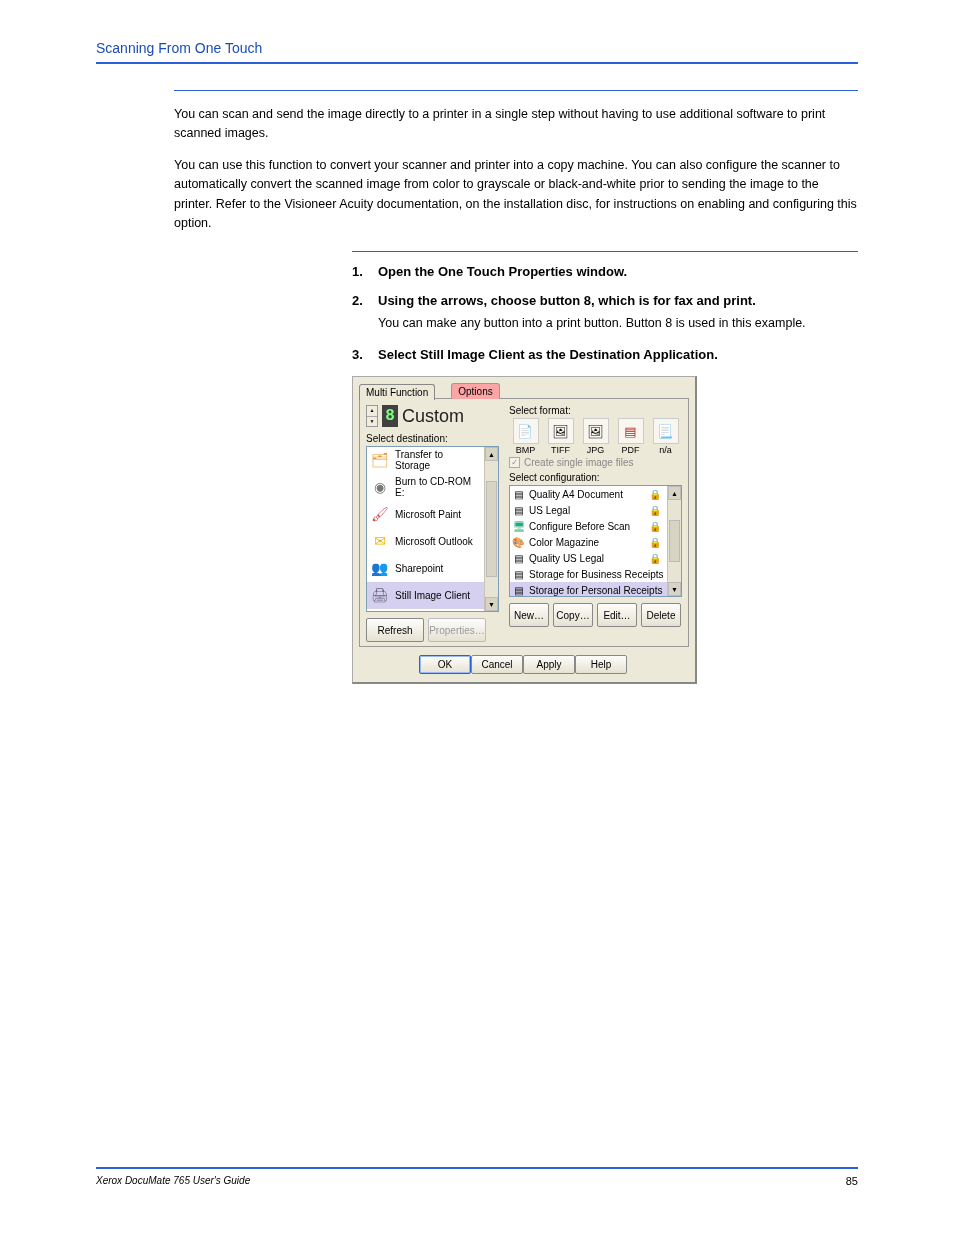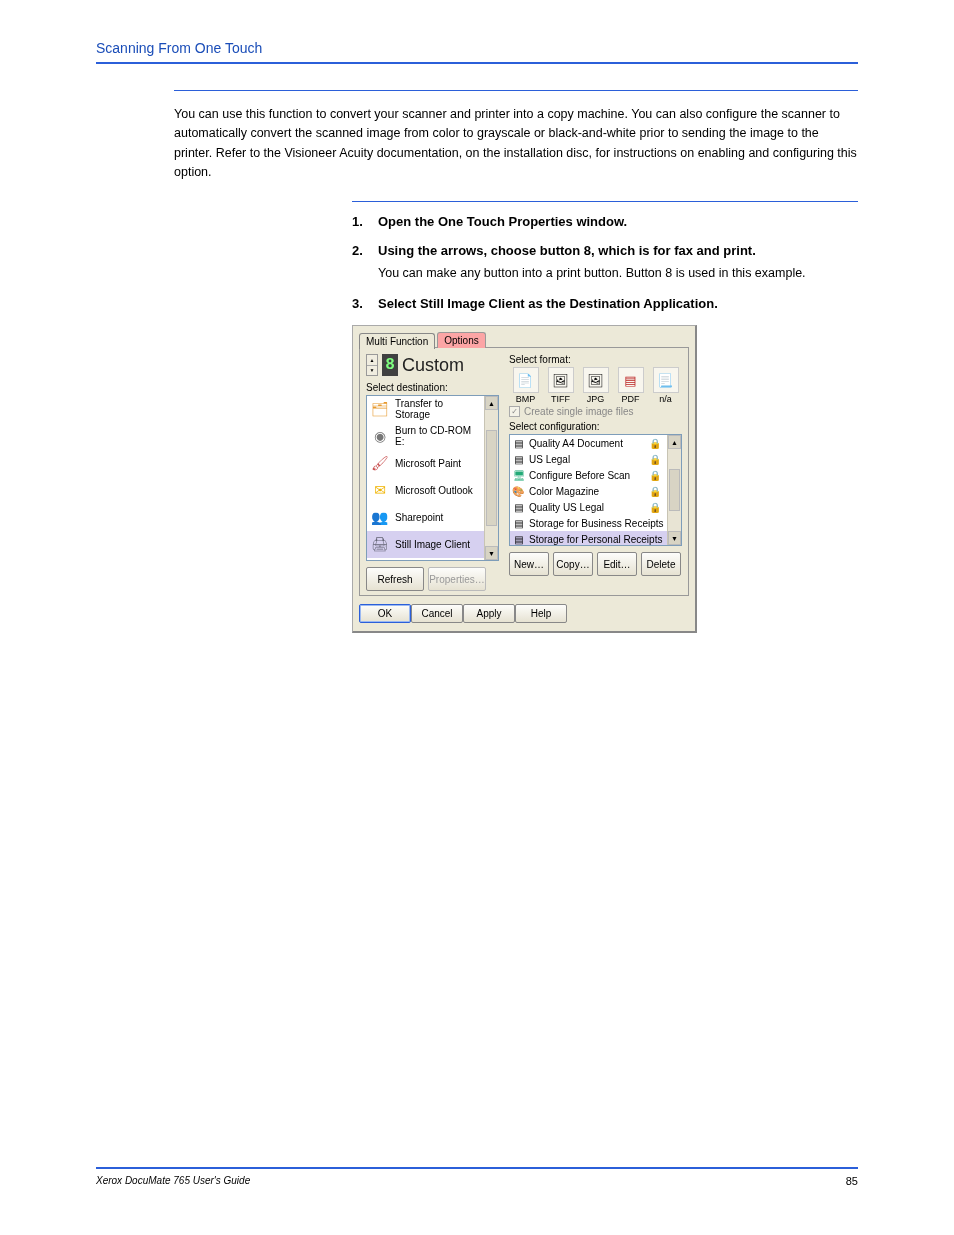--- a/index.html
+++ b/index.html
@@ -71,21 +71,21 @@
     width: 345px;
     border: 1px solid #aaa;
     border-right: 2px solid #888;
     border-bottom: 2px solid #888;
     background: #ece9d8;
     font-family: Tahoma, Arial, sans-serif;
     font-size: 10px;
     color: #000;
     padding: 6px 6px 8px 6px;
   }
-  .tabs { display: flex; gap: 2px; margin-bottom: -1px; position: relative; z-index: 2; }
+  .tabs { display: flex; gap: 16px; margin-bottom: -1px; position: relative; z-index: 2; }
   .tab {
     border: 1px solid #999;
     border-bottom: none;
     background: #fca5a5;
     padding: 2px 6px;
     font-size: 10px;
     border-radius: 3px 3px 0 0;
     cursor: pointer;
   }
   .tab.active { background: #ece9d8; border-color: #888; position: relative; top: 1px; }
@@ -199,21 +199,21 @@
   .cfg-item {
     display:flex; align-items:center; gap:4px;
     padding: 1px 3px; font-size:10px; height:16px;
     cursor: pointer;
   }
   .cfg-item.selected { background: #d6d0f0; }
   .cfg-icon { width:12px; height:12px; display:inline-flex; align-items:center; justify-content:center; font-size:10px;}
   .lock { color:#d9a400; font-size:10px; margin-left:auto; margin-right:2px;}
 
   .dlg-btns {
-    display:flex; justify-content:flex-start; margin-top:8px; padding-right:2px;
+    display:flex; justify-content:center; margin-top:8px; padding-right:2px;
   }
   .dlg-btn {
     font-family: Tahoma, Arial, sans-serif;
     font-size: 10px;
     height: 19px; min-width: 52px;
     border: 1px solid #888;
     background: linear-gradient(#fdfdfb,#e6e2d2);
     border-radius: 2px;
     cursor: pointer;
   }
@@ -232,20 +232,21 @@
   .page-footer .pnum { font-style: normal; font-size: 11px; }
 </style>
 </head>
 <body>
 
 <div class="page-header">Scanning From One Touch</div>
 <div class="top-rule"></div>
 
 <div class="section">
   <div class="section-rule"></div>
+  <p class="body-text">You can scan and send the image directly to a printer in a single step without having to use additional software to print scanned images.</p>
   <p class="body-text">You can use this function to convert your scanner and printer into a copy machine. You can also configure the scanner to automatically convert the scanned image from color to grayscale or black-and-white prior to sending the image to the printer. Refer to the Visioneer Acuity documentation, on the installation disc, for instructions on enabling and configuring this option.</p>
 </div>
 
 <div class="subsection">
   <div class="subsection-rule"></div>
   <div class="step-list">
     <div class="step-item">
       <div class="step-num">1.</div>
       <div class="step-body">Open the One Touch Properties window.</div>
     </div>

